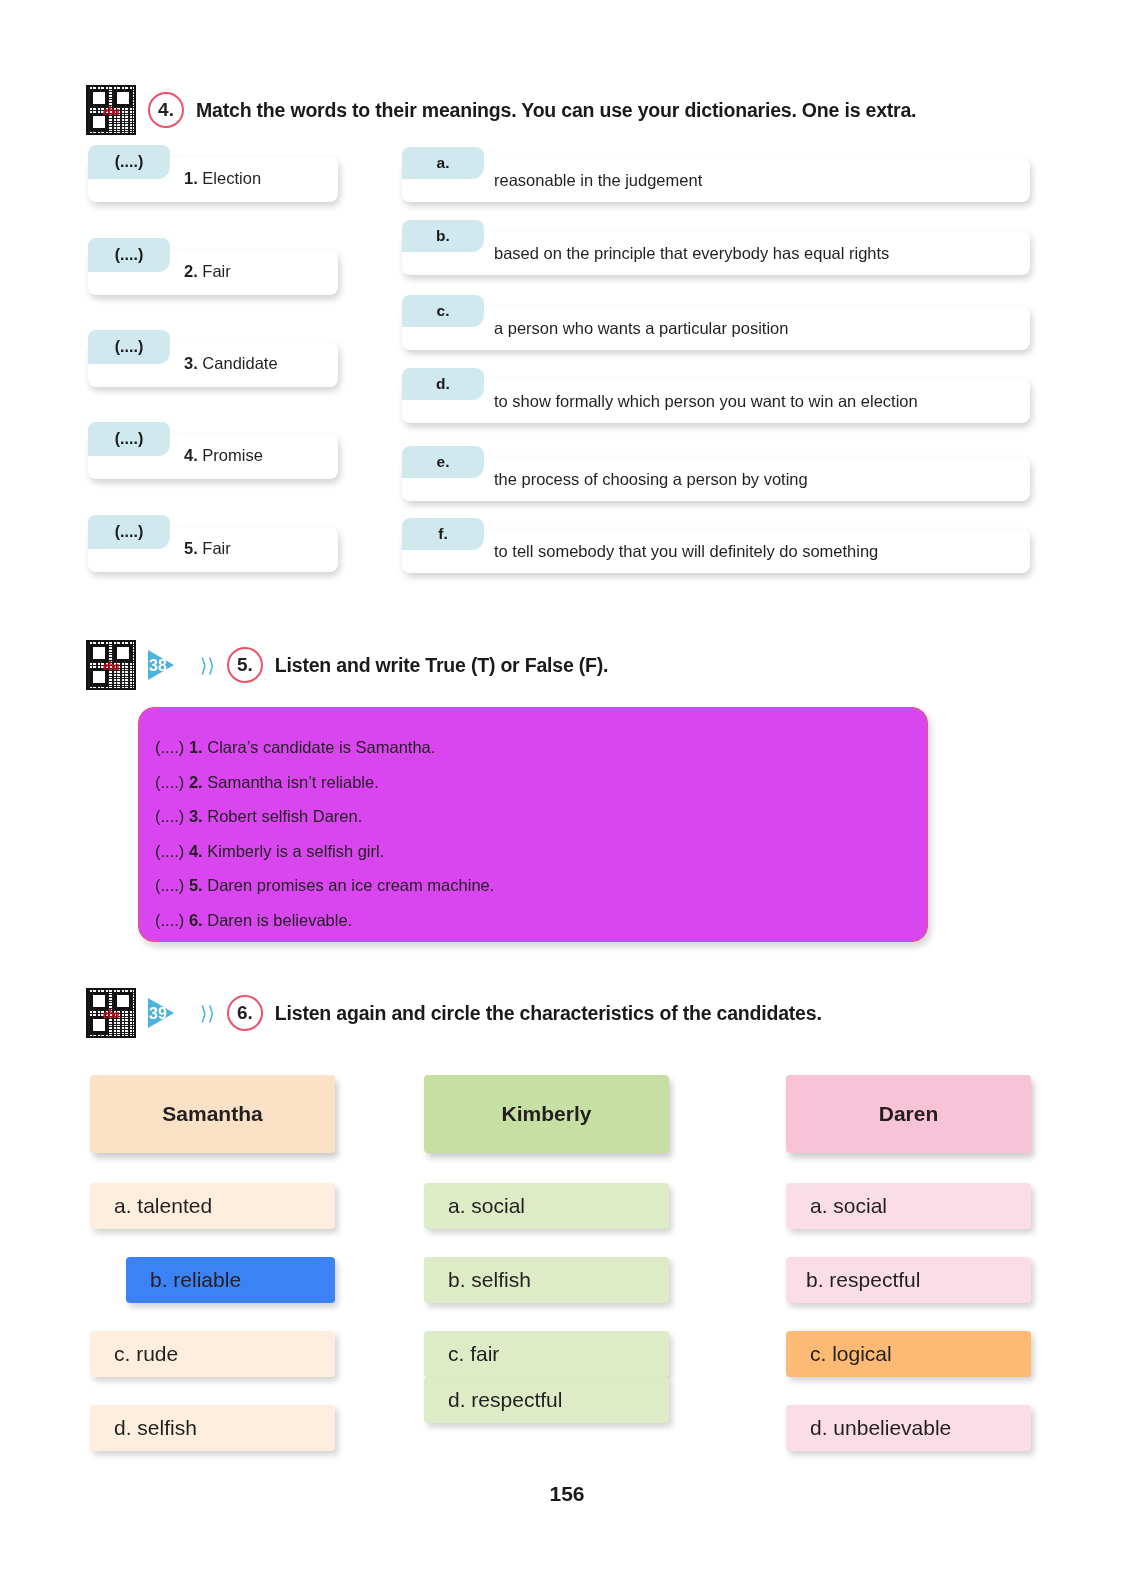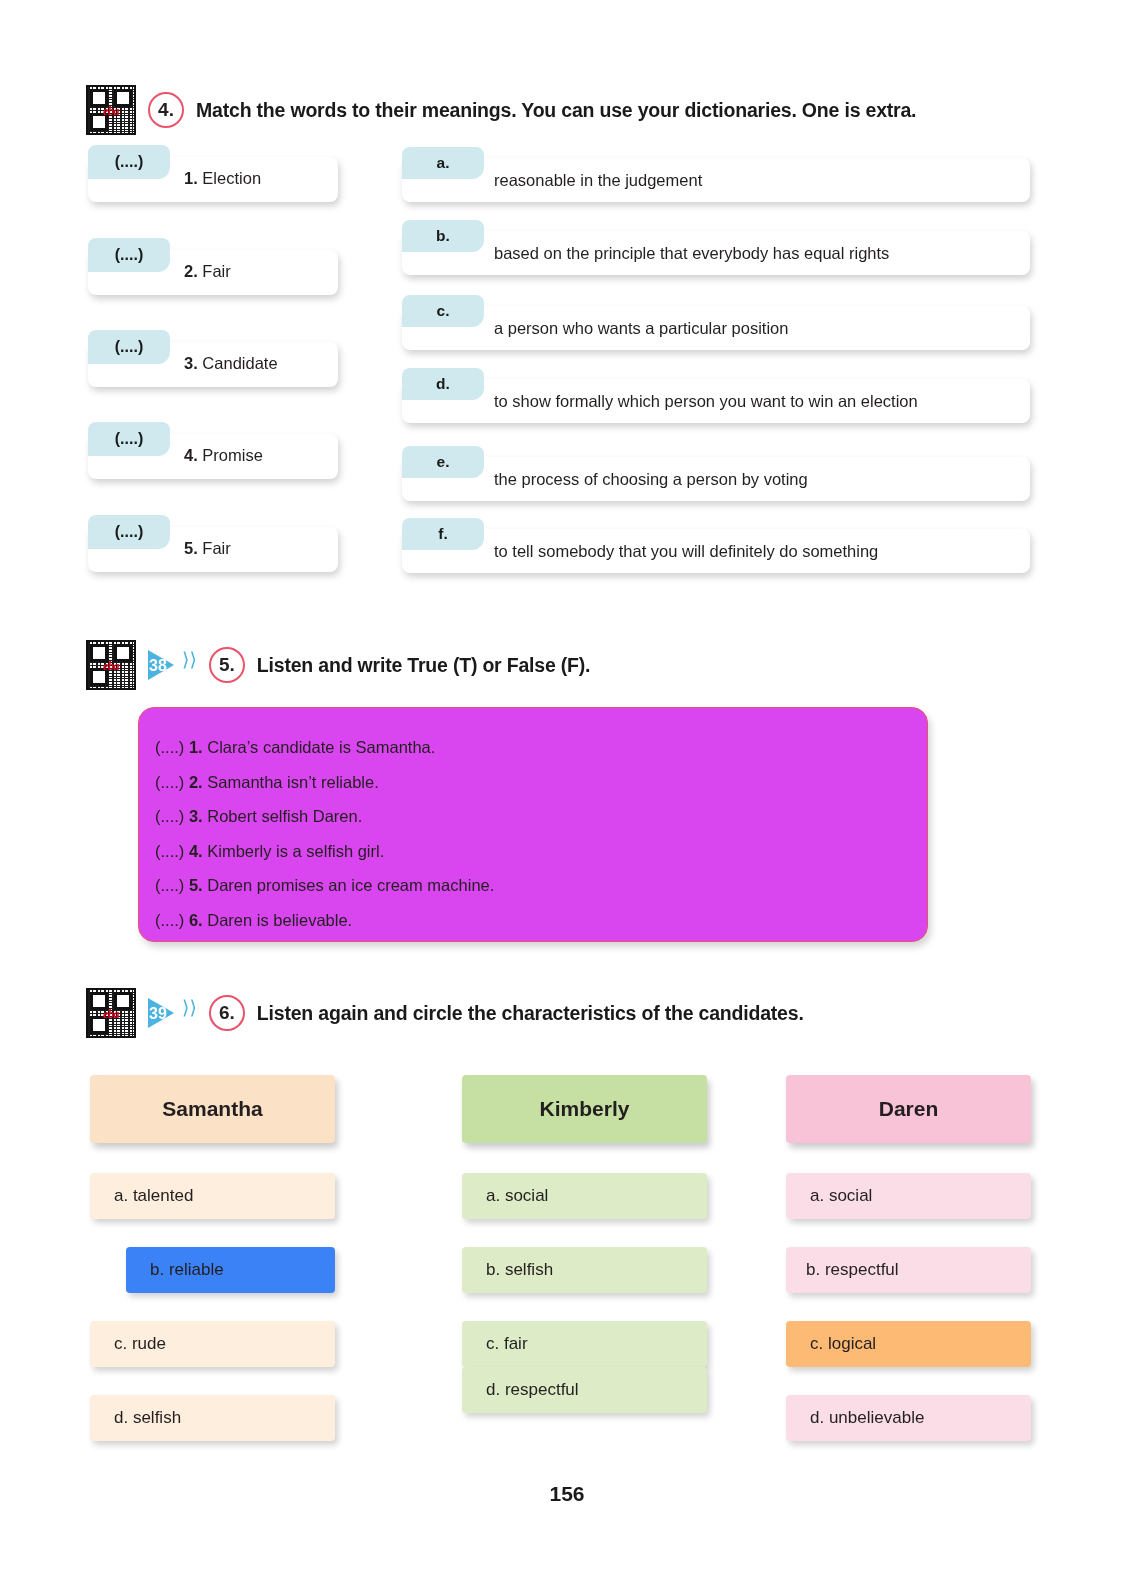--- a/index.html
+++ b/index.html
@@ -89,21 +89,22 @@
 
   .head-row {
     display: flex;
     align-items: center;
     gap: 12px;
   }
 
   
   .audio {
     display: flex;
-    gap: 2px;
+    align-items: center;
+    gap: 20px;
     flex: none;
   }
   .audio .speaker {
     position: relative;
     width: 34px;
     height: 30px;
   }
   .audio .speaker .body {
     position: absolute;
     left: 0; top: 0;
@@ -206,36 +207,36 @@
     font-size: 16.5px;
     line-height: 34.5px;
     color: #231f20;
     white-space: nowrap;
   }
   .tf-line b { font-weight: bold; }
 
   
   .col { position: absolute; top: 1075px; width: 245px; }
   .col-head {
-    height: 68px;
+    height: 78px;
     border-radius: 4px;
     display: flex;
     align-items: center;
     justify-content: center;
     font-size: 21px;
     font-weight: bold;
     box-shadow: 3px 5px 6px rgba(0,0,0,0.2);
   }
   .opt {
     height: 46px;
     border-radius: 4px;
     display: flex;
     align-items: center;
     padding-left: 24px;
-    font-size: 17px;
+    font-size: 21px;
     box-shadow: 3px 4px 6px rgba(0,0,0,0.18);
     box-sizing: border-box;
   }
   .page-num {
     position: absolute;
     left: 0; right: 0;
     top: 1482px;
     text-align: center;
     font-size: 21px;
     font-weight: bold;
@@ -398,21 +399,21 @@
   </div>
 
   <div class="col" style="left:90px;">
     <div class="col-head" style="background:#fbe2c6;">Samantha</div>
     <div class="opt" style="background:#fdeedd; margin-top:30px;">a. talented</div>
     <div class="opt" style="background:#3b82f6; margin-top:28px;margin-left:36px;">b. reliable</div>
     <div class="opt" style="background:#fdeedd; margin-top:28px;">c. rude</div>
     <div class="opt" style="background:#fdeedd; margin-top:28px;">d. selfish</div>
   </div>
 
-  <div class="col" style="left:462px;">
+  <div class="col" style="left:424px;">
     <div class="col-head" style="background:#c6dfa2;">Kimberly</div>
     <div class="opt" style="background:#ddecc6; margin-top:30px;">a. social</div>
     <div class="opt" style="background:#ddecc6; margin-top:28px;">b. selfish</div>
     <div class="opt" style="background:#ddecc6; margin-top:28px;">c. fair</div>
     <div class="opt" style="background:#ddecc6; ">d. respectful</div>
   </div>
 
   <div class="col" style="left:786px;">
     <div class="col-head" style="background:#f8c3d6;">Daren</div>
     <div class="opt" style="background:#fbdde8; margin-top:30px;">a. social</div>

